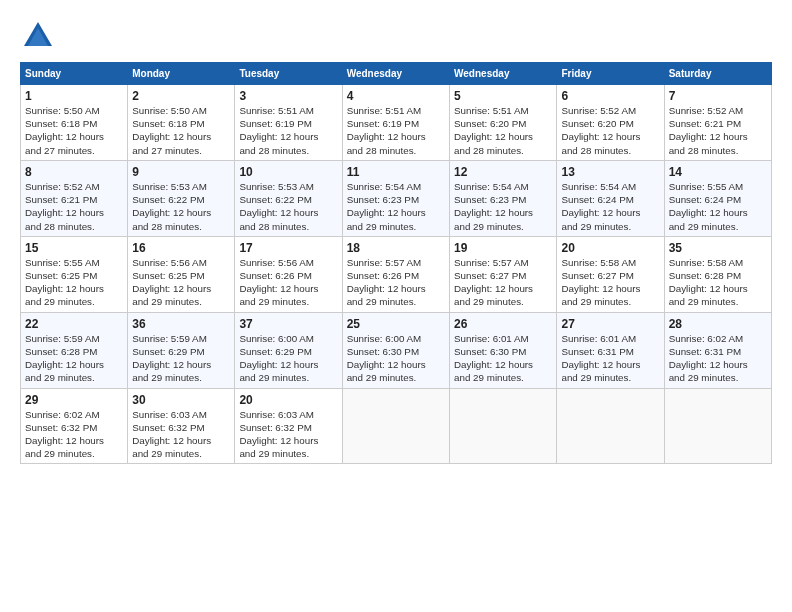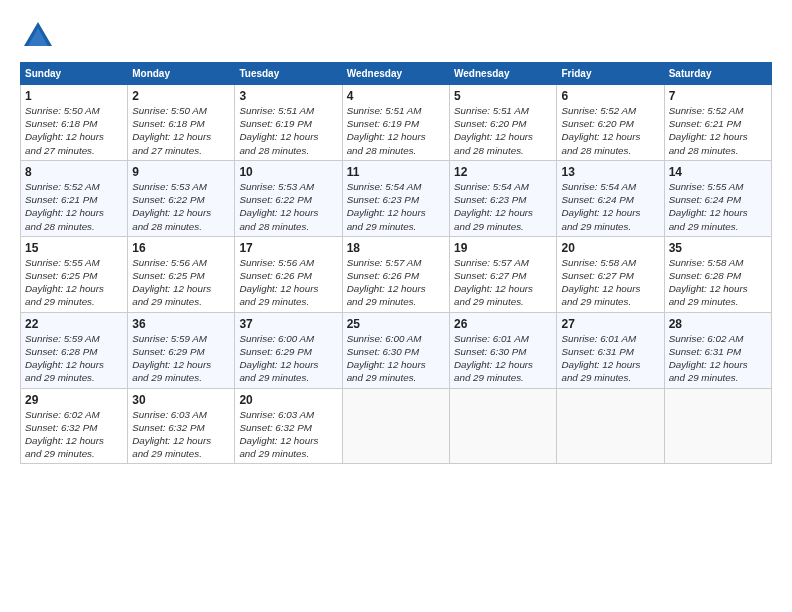--- a/index.html
+++ b/index.html
@@ -89,21 +89,20 @@
       font-size: 12px;
       font-weight: bold;
       color: #222;
       display: block;
       margin-bottom: 1px;
     }
     .day-info {
       font-size: 9.8px;
       color: #333;
       line-height: 1.35;
-      font-style: italic;
     }
     .empty-cell {
       background: #f9f9f9 !important;
     }
   </style>
 </head>
 <body>
 
 <div class="page">
   <div class="header-top">

